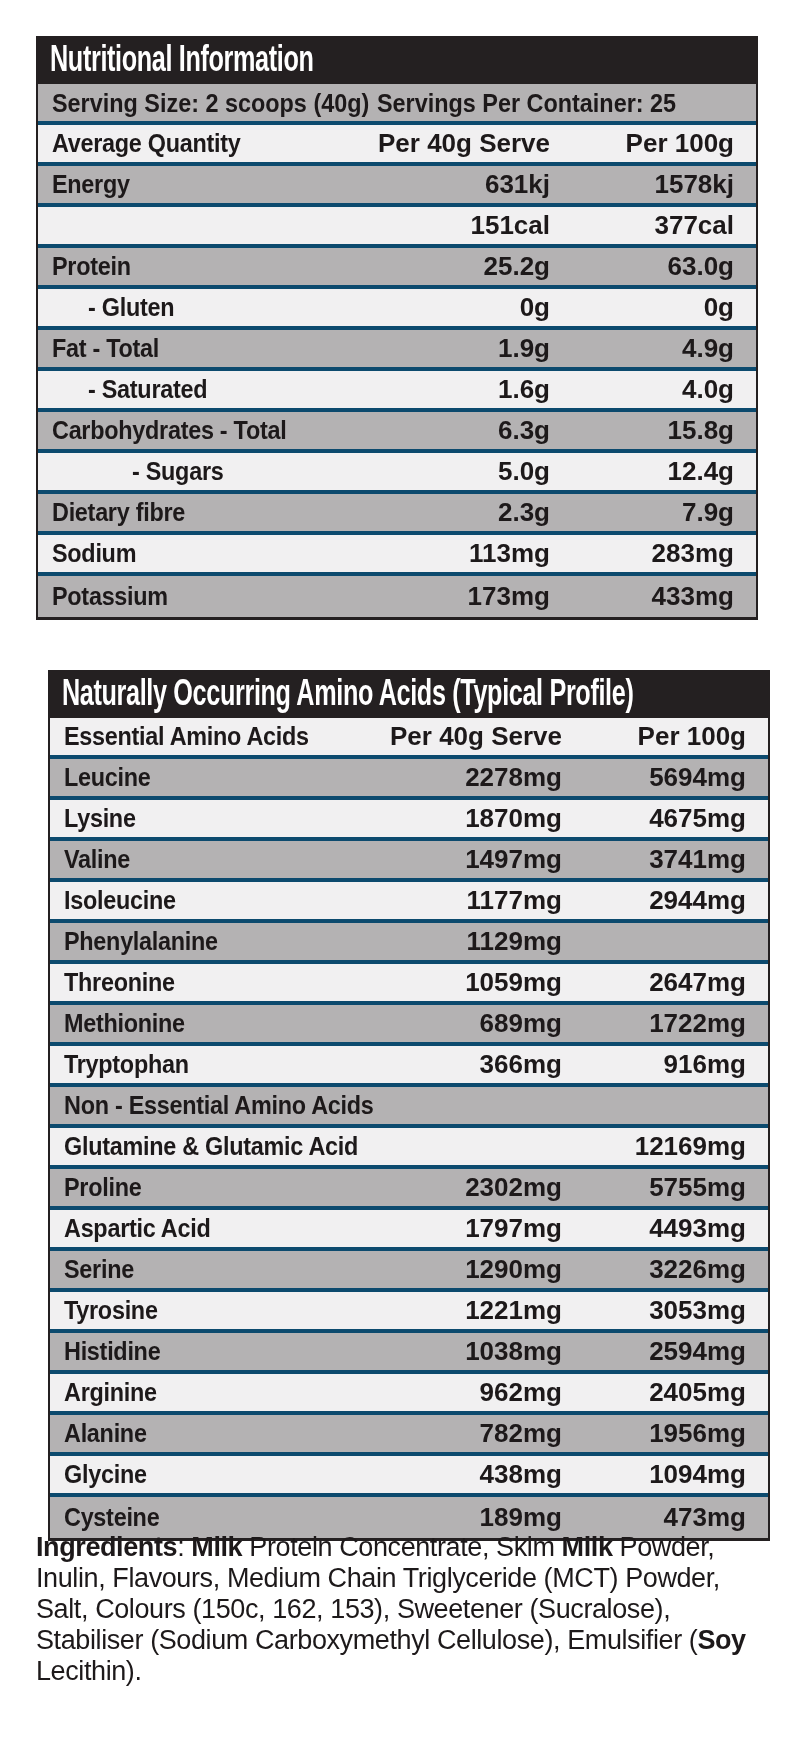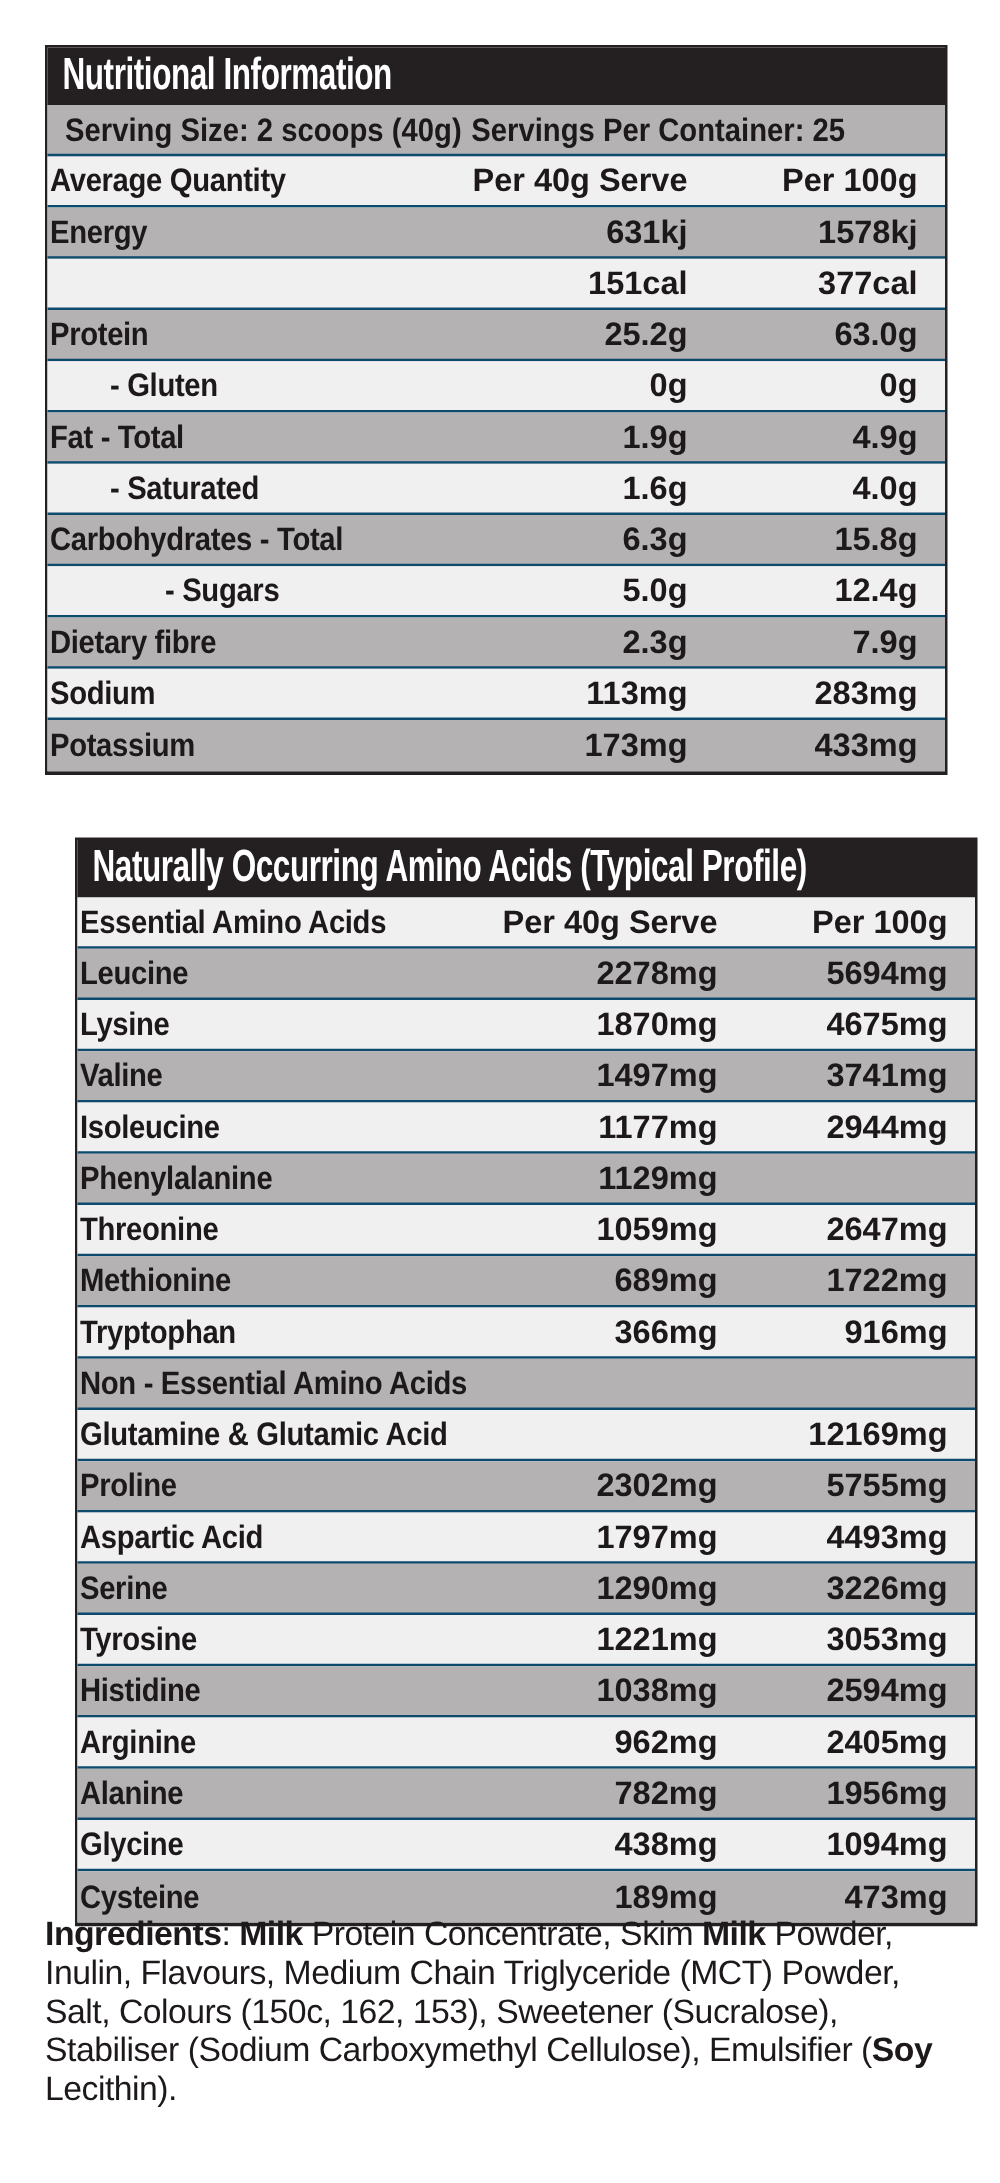--- a/index.html
+++ b/index.html
@@ -13,21 +13,21 @@
   }
   .ntable {
     width: 722px;
     margin-left: 36px;
     border: 2px solid #242021;
     border-bottom-width: 3px;
     box-sizing: border-box;
     background: #ffffff;
   }
   .t1 { position: absolute; top: 36px; left: 0; }
-  .t2 { position: absolute; top: 670px; left: 12px; margin-left: 48px; }
+  .t2 { position: absolute; top: 670px; left: 0; margin-left: 48px; }
   .ntable-header {
     background: #242021;
     height: 46px;
     display: flex;
     padding-left: 12px;
     overflow: hidden;
   }
   .ntable-header .title {
     color: #ffffff;
     font-weight: bold;
@@ -35,29 +35,29 @@
     white-space: nowrap;
     transform: scaleX(0.70);
     transform-origin: left center;
     letter-spacing: -0.5px;
   }
   .trow {
     display: flex;
     align-items: center;
     height: 41px;
     box-sizing: border-box;
-    border-bottom: 2px solid #0c4a6e;
+    border-bottom: 4px solid #0c4a6e;
     font-weight: bold;
     font-size: 26px;
     overflow: hidden;
   }
   .trow:last-child { border-bottom: none; }
   .gray  { background: #b4b2b3; }
   .light { background: #f1f0f1; }
-  .c1 { flex: 0 0 326px; box-sizing: border-box; padding-left: 2px; white-space: nowrap; }
+  .c1 { flex: 0 0 326px; box-sizing: border-box; padding-left: 14px; white-space: nowrap; }
   .c2 { flex: 0 0 186px; text-align: right; white-space: nowrap; }
   .c3 { flex: 1 1 auto; text-align: right; padding-right: 22px; white-space: nowrap; }
   .ind1 { padding-left: 50px; }
   .ind2 { padding-left: 94px; }
   .cx {
     display: inline-block;
     transform: scaleX(0.90);
     transform-origin: left center;
     letter-spacing: -0.3px;
   }

